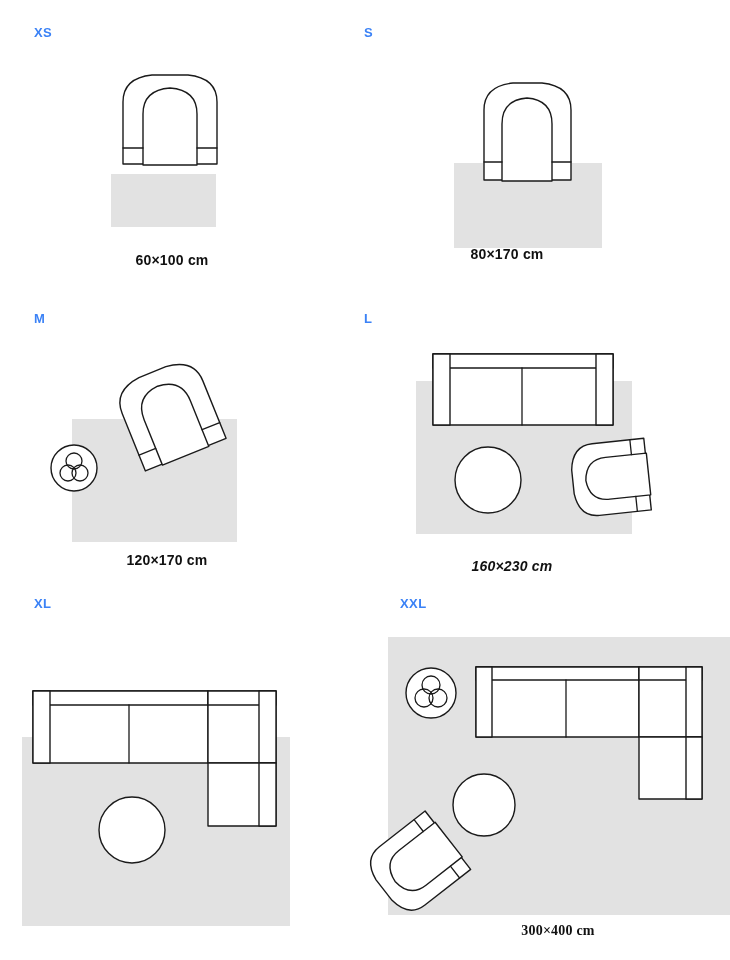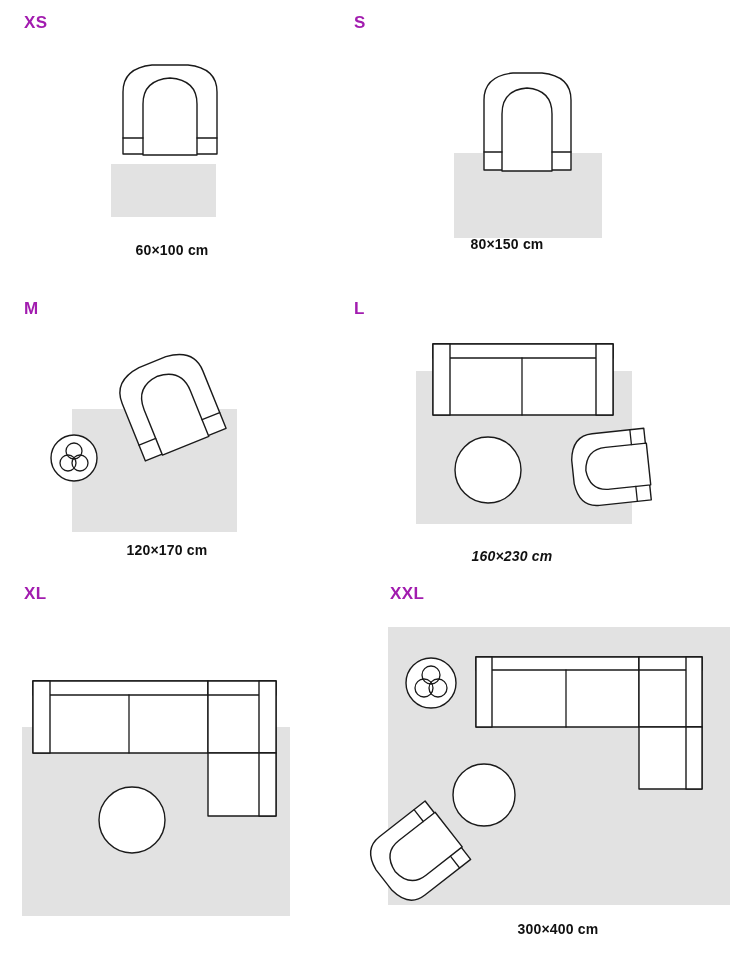--- a/index.html
+++ b/index.html
@@ -17,25 +17,25 @@
   }
   .sheet {
     position: relative;
     width: 730px;
     height: 960px;
   }
   .cell {
     position: absolute;
   }
   .size-label {
-    font-size: 17px;
+    font-size: 13px;
     font-weight: bold;
     letter-spacing: 0.4px;
-    color: #a21caf;
-    margin: 2px;
+    color: #3b82f6;
+    margin: 12px;
     padding: 0;
     line-height: 14px;
   }
   .dim-label {
     font-size: 14px;
     font-weight: bold;
     color: #111111;
     text-align: center;
     line-height: 16px;
     letter-spacing: 0.2px;
@@ -93,21 +93,21 @@
     <div class="stage" style="margin-top:12px; height:190px;">
       <svg width="330" height="190" viewBox="0 0 330 190">
         <rect class="rug" x="102" y="111" width="148" height="85"></rect>
         <g>
           <path class="furn" d="M132 128 L132 58 Q132 34 161 31 L190 31 Q219 34 219 58 L219 128 Z"></path>
           <path class="furn" d="M150 129 L150 72 Q150 48 175 46 Q200 48 200 72 L200 129 Z"></path>
           <path class="furn-thin" d="M132 110 L150 110 M200 110 L219 110"></path>
         </g>
       </svg>
     </div>
-    <div class="dim-label" style="width:310px; margin-top:4px;">80×150 cm</div>
+    <div class="dim-label" style="width:310px; margin-top:4px;">80×170 cm</div>
   </div>
 
   <div class="cell" style="left:22px; top:300px; width:300px; height:260px;">
     <div class="size-label">M</div>
     <div class="stage" style="margin-top:14px; height:200px;">
       <svg width="300" height="200" viewBox="0 0 300 200">
         <rect class="rug" x="50" y="79" width="165" height="123"></rect>
 
         <g transform="rotate(-22 150 90)">
           <path class="furn" d="M110 118 L110 56 Q110 32 139 29 L168 29 Q197 32 197 56 L197 118 Z"></path>
@@ -203,16 +203,16 @@
 
         <circle class="furn" cx="96" cy="180" r="31"></circle>
 
         <g transform="rotate(-128 40 232)">
           <path class="furn" d="M4 258 L4 200 Q4 180 28 177 L54 177 Q78 180 78 200 L78 258 Z"></path>
           <path class="furn" d="M19 259 L19 213 Q19 193 41 191 Q63 193 63 213 L63 259 Z"></path>
           <path class="furn-thin" d="M4 244 L19 244 M63 244 L78 244"></path>
         </g>
       </svg>
     </div>
-    <div class="dim-label" style="width:340px; margin-top:8px;">300×400 cm</div>
+    <div class="dim-label" style="width:340px; margin-top:0px;font-family:Liberation Serif, serif;">300×400 cm</div>
   </div>
 
 </div>
 
 </body></html>

